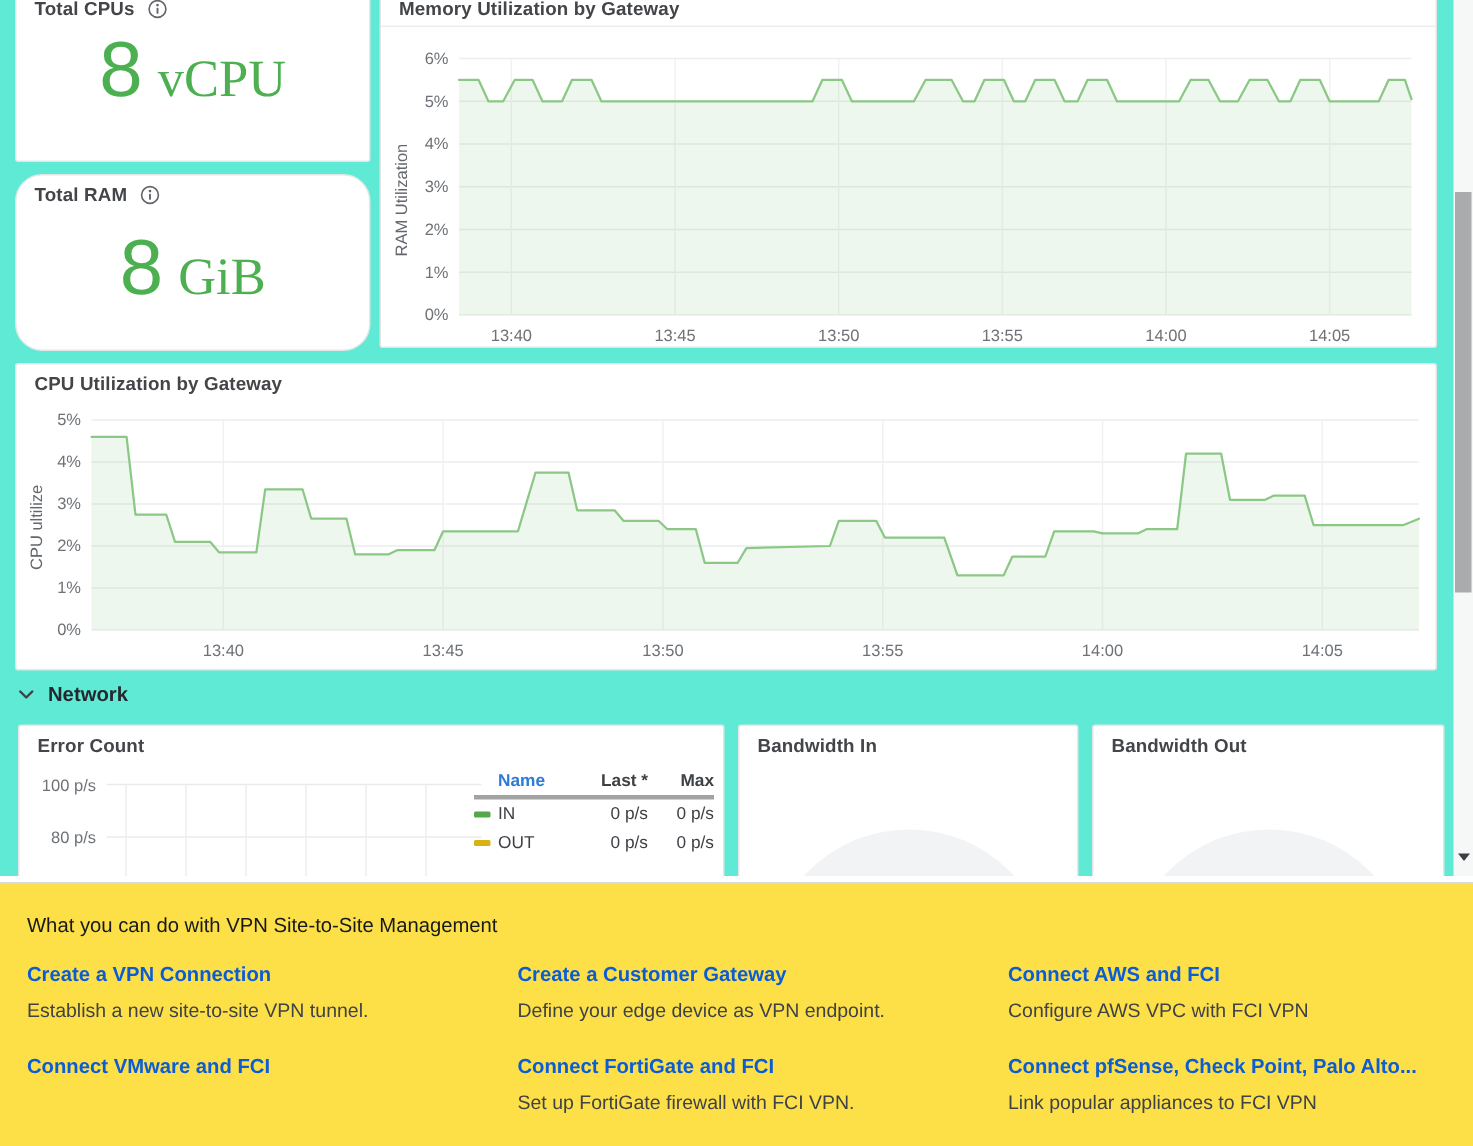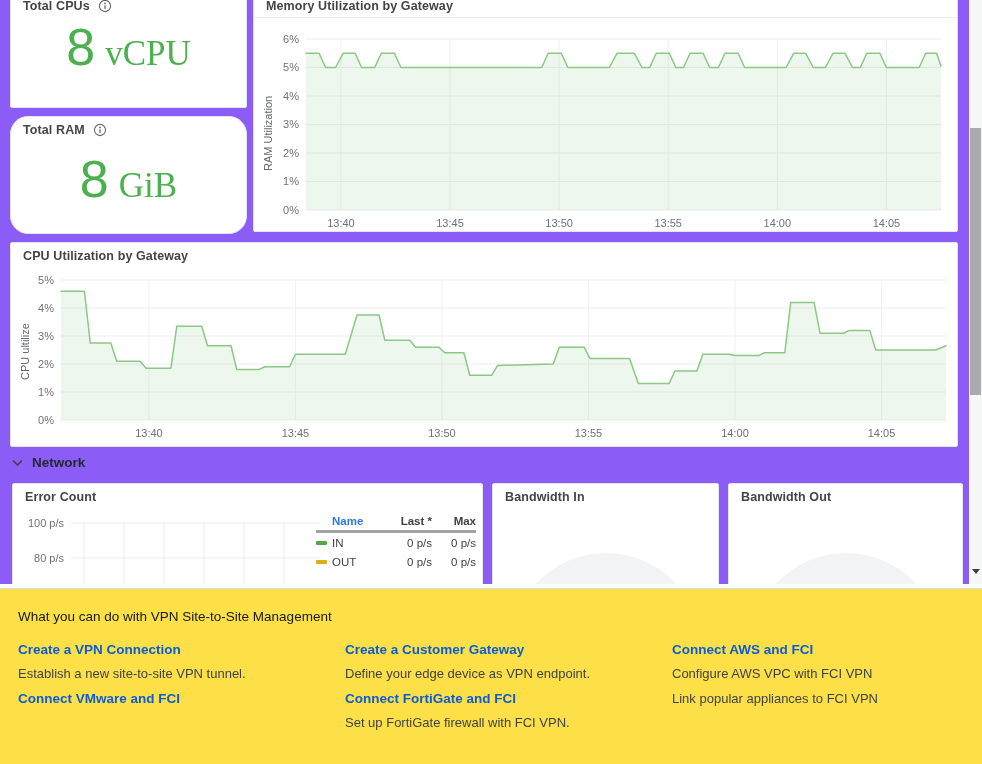--- a/index.html
+++ b/index.html
@@ -2,21 +2,21 @@
 <html><head>
 <meta charset="utf-8">
 <style>
   * { margin:0; padding:0; box-sizing:border-box; }
   html,body { width:982px; height:764px; overflow:hidden;
     font-family:"Liberation Sans", sans-serif; background:#ffffff; color:#212529; }
   .stage { position:relative; width:982px; height:764px; }
 
   
   .dash { position:absolute; left:0; top:0; width:982px; height:584px;
-    background:#8b5cf6; overflow:hidden; }
+    background:#5eead4; overflow:hidden; }
 
   .panel { position:absolute; background:#ffffff; border:1px solid #e4e5e7;
     border-radius:2px; }
   .panel-title { font-size:12.5px; font-weight:700; color:#434549; letter-spacing:0.1px;
     padding:6px 12px 4px 12px; white-space:nowrap; cursor:pointer; }
   .hdr-line { border-bottom:1px solid #ededee; }
 
   
   .statwrap { display:flex; align-items:baseline; justify-content:center; gap:10px;
     color:#4caf50; margin-top:4px; }
@@ -55,21 +55,21 @@
   
   .sb-track { position:absolute; left:969px; top:0; width:13px; height:584px; background:#f6f7f7; }
   .sb-thumb { position:absolute; left:970px; top:128px; width:11px; height:267px;
     background:#a9abad; cursor:grab; }
   .sb-arrow { position:absolute; left:971px; top:566px; width:10px; height:10px; cursor:pointer; }
 
   
   .help { position:absolute; left:0; top:588px; width:982px; height:176px;
     background:#fde047; border-top:1px solid #d9dbdd; padding:20px 0 0 18px; }
   .help-heading { font-size:13.5px; color:#17191c; margin-bottom:18px; }
-  .help-grid { display:grid; grid-template-columns:327px 327px 310px; row-gap:10px; }
+  .help-grid { display:grid; grid-template-columns:327px 327px 310px; row-gap:22px; }
   .help-title { font-size:13.5px; font-weight:700; color:#0b5cd5; cursor:pointer;
     margin-bottom:9px; white-space:nowrap; }
   .help-desc { font-size:13px; color:#3f4246; }
 </style>
 </head>
 <body>
 
 <div class="stage">
   <div class="dash">
 
@@ -254,17 +254,18 @@
         <div class="help-desc">Configure AWS VPC with FCI VPN</div>
       </div>
       <div>
         <div class="help-title">Connect VMware and FCI</div>
       </div>
       <div>
         <div class="help-title">Connect FortiGate and FCI</div>
         <div class="help-desc">Set up FortiGate firewall with FCI VPN.</div>
       </div>
       <div>
+        <div class="help-title">Connect pfSense, Check Point, Palo Alto...</div>
         <div class="help-desc">Link popular appliances to FCI VPN</div>
       </div>
     </div>
   </div>
 </div>
 
 </body></html>

